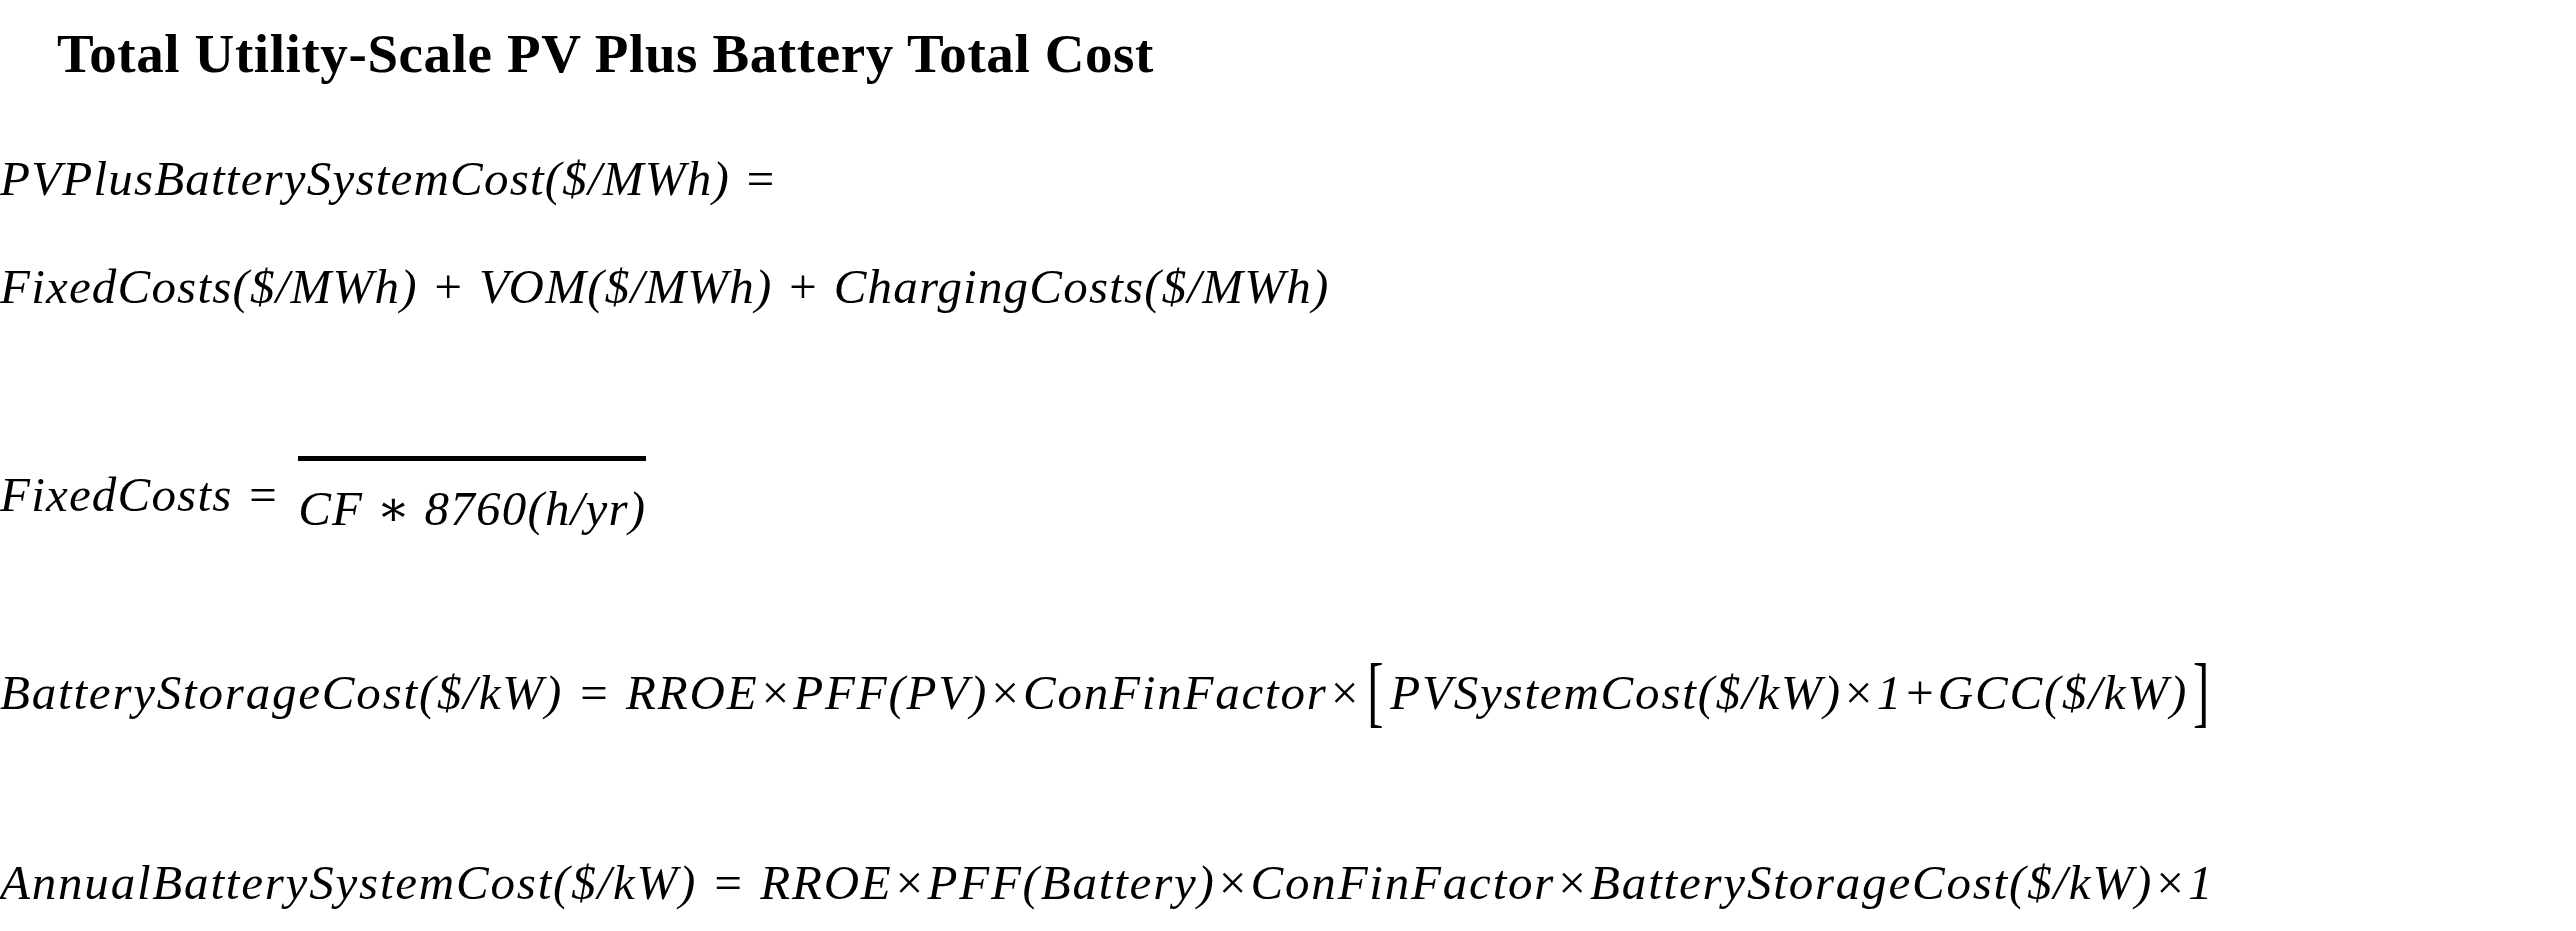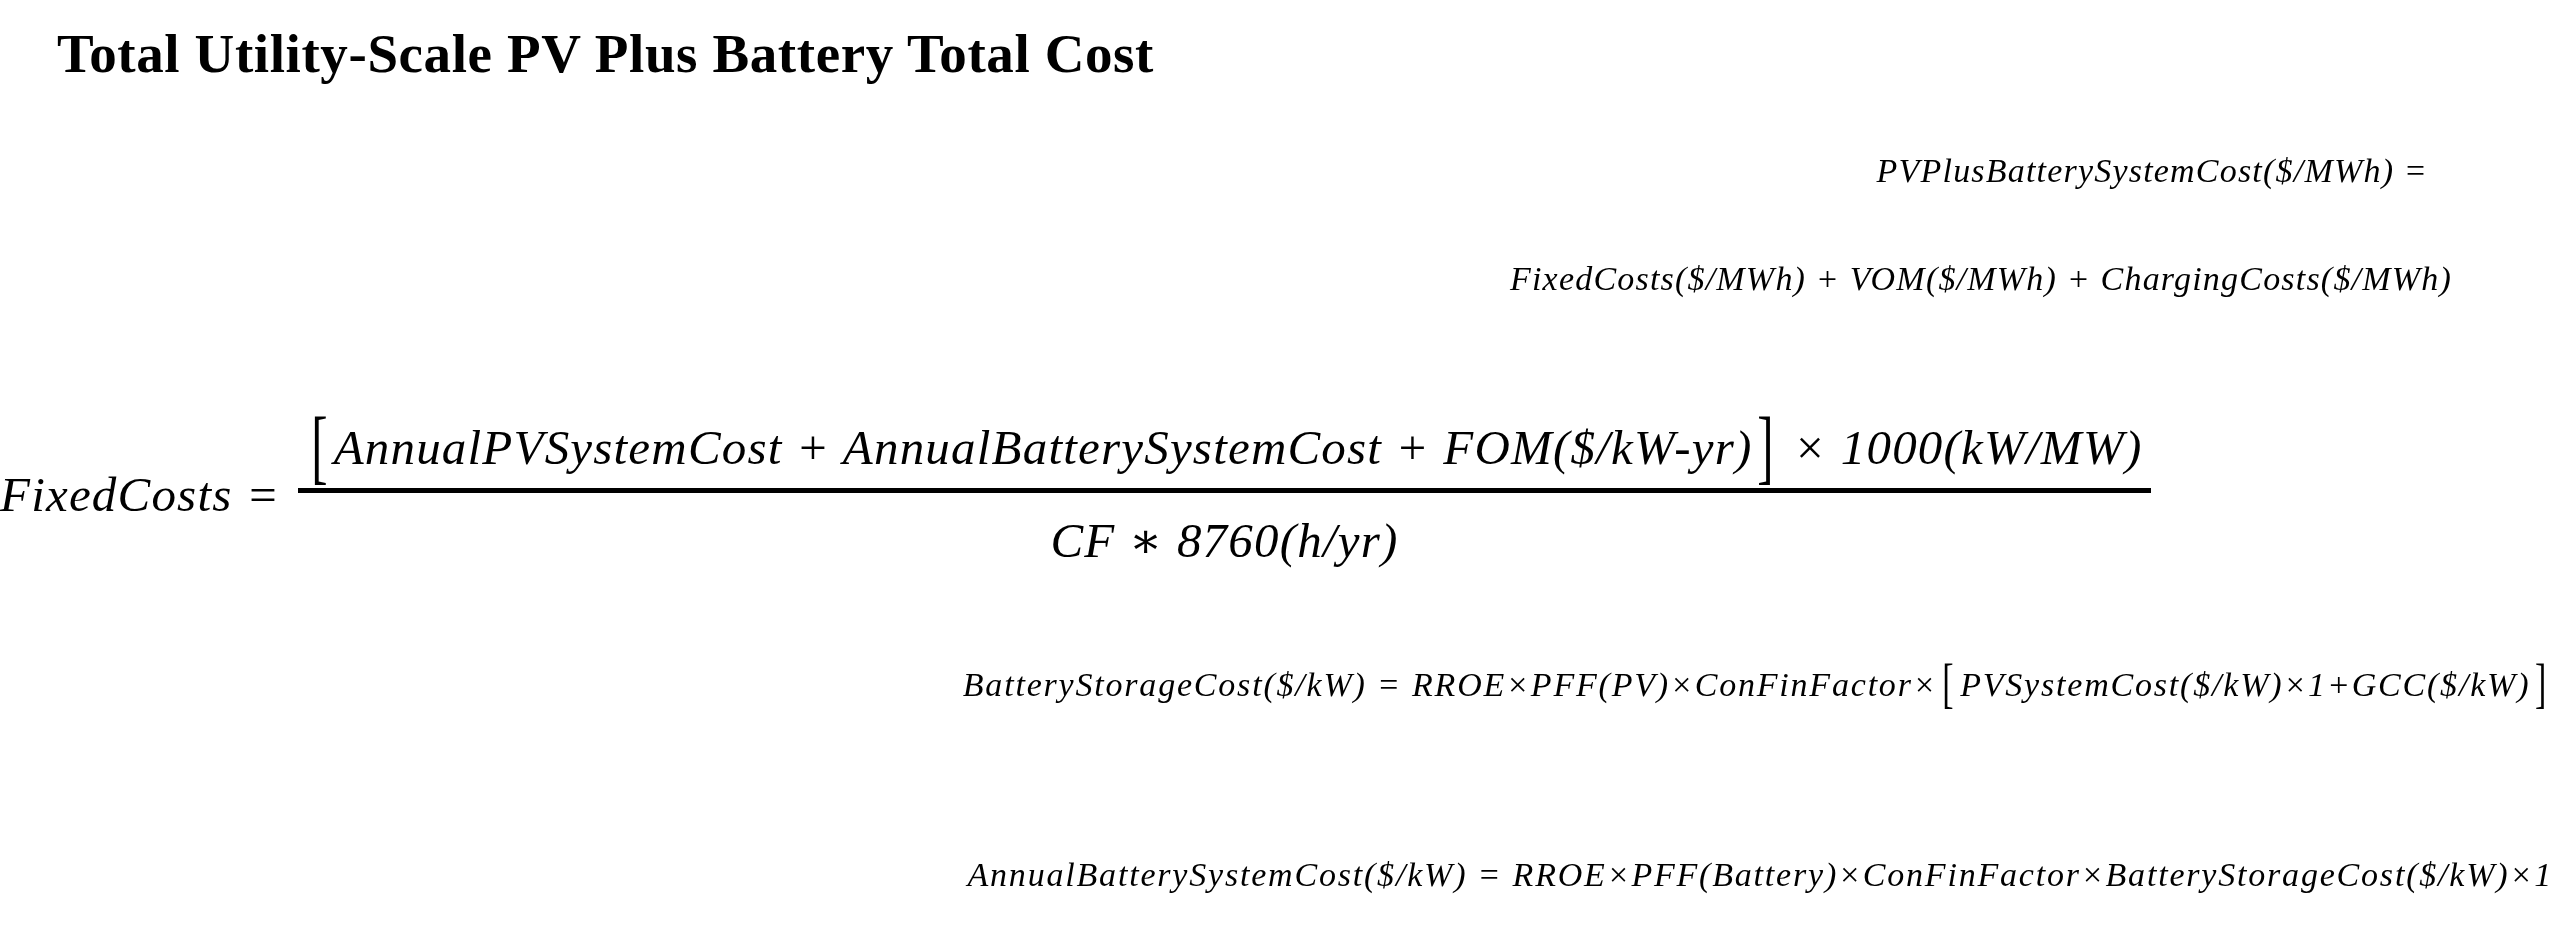--- a/index.html
+++ b/index.html
@@ -20,29 +20,29 @@
     font-size: 55px;
     line-height: 1;
     letter-spacing: 0.6px;
     white-space: nowrap;
     font-style: normal;
   }
   .eqline {
     position: absolute;
     left: 0;
     width: 2428px;
-    text-align: right;
+    text-align: left;
     font-style: italic;
-    font-size: 34px;
+    font-size: 49px;
     line-height: 1;
     white-space: nowrap;
     letter-spacing: 1.2px;
   }
   #eq1 { top: 154px; }
-  #eq2 { top: 262px; margin-left: 24px; }
+  #eq2 { top: 262px; }
   #eq4 { top: 668px; width: 2553px; letter-spacing: 1.8px; }
   #eq5 { top: 858px; width: 2553px; letter-spacing: 1.8px; }
   .eqflex {
     position: absolute;
     left: 0;
     top: 381px;
     width: 2428px;
     height: 226px;
     display: flex;
     align-items: center;
@@ -76,21 +76,20 @@
 
 <h1 class="doc-title">Total Utility-Scale PV Plus Battery Total Cost</h1>
 
 <div class="eqline" id="eq1">PVPlusBatterySystemCost($/MWh) =</div>
 
 <div class="eqline" id="eq2">FixedCosts($/MWh) + VOM($/MWh) + ChargingCosts($/MWh)</div>
 
 <div class="eqflex" id="eq3">
   <span class="lhs">FixedCosts =</span>
   <span class="frac">
-    <span class="num"><span class="bigb">[</span><span>AnnualPVSystemCost + AnnualBatterySystemCost + FOM($/kW-yr)</span><span class="bigb">]</span><span> × 1000(kW/MW)</span></span>
     <span class="den">CF ∗ 8760(h/yr)</span>
   </span>
 </div>
 
 <div class="eqline" id="eq4"><span>BatteryStorageCost($/kW) = RROE×PFF(PV)×ConFinFactor×</span><span class="bigb-sm">[</span><span>PVSystemCost($/kW)×1+GCC($/kW)</span><span class="bigb-sm">]</span></div>
 
 <div class="eqline" id="eq5">AnnualBatterySystemCost($/kW) = RROE×PFF(Battery)×ConFinFactor×BatteryStorageCost($/kW)×1</div>
 
 
 </body></html>

